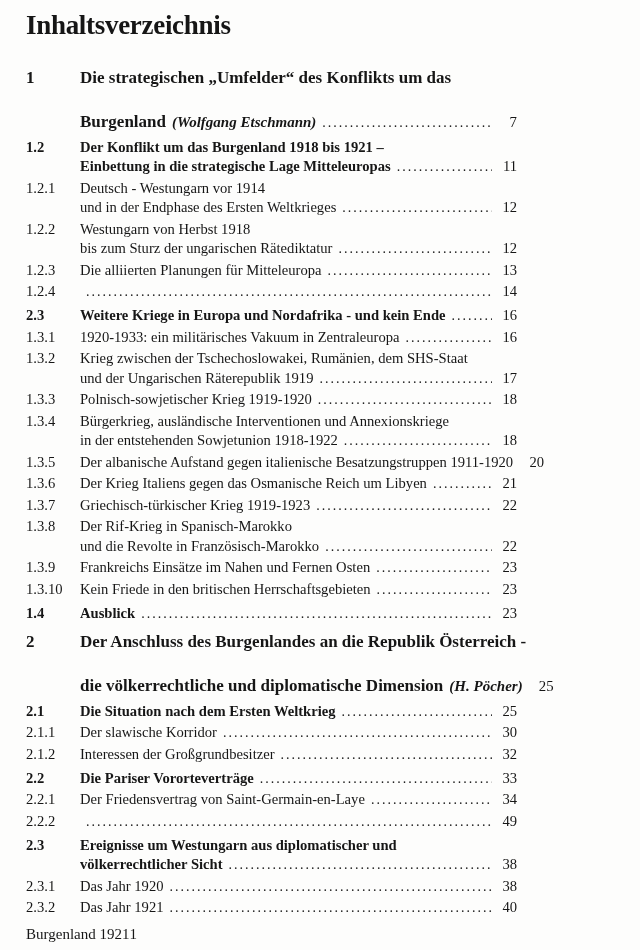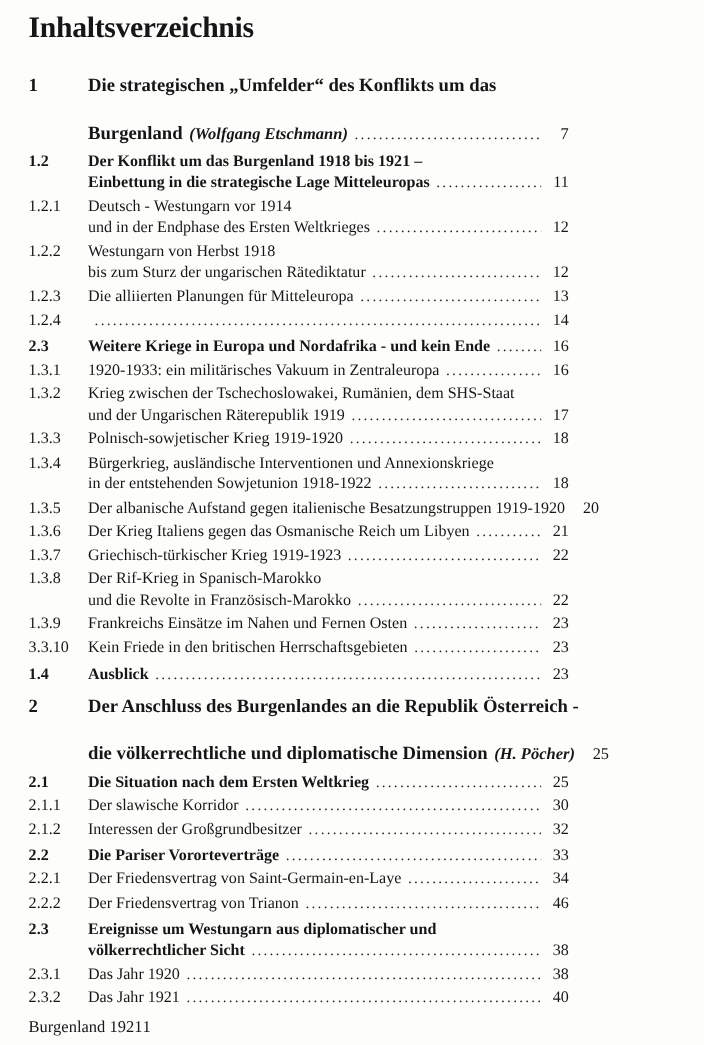--- a/index.html
+++ b/index.html
@@ -226,21 +226,21 @@
         <span class="leader"></span>
         <span class="pg">18</span>
       </div>
     </div>
   </div>
       <div class="entry lvl-sub">
     <div class="num">1.3.5</div>
     <div class="body">
 
       <div class="line line2">
-        <span class="txt">Der albanische Aufstand gegen italienische Besatzungstruppen 1919-1920</span>
+        <span class="txt">Der albanische Aufstand gegen italienische Besatzungstruppen 1911-1920</span>
 
         <span class="leader"></span>
         <span class="pg">20</span>
       </div>
     </div>
   </div>
       <div class="entry lvl-sub">
     <div class="num">1.3.6</div>
     <div class="body">
 
@@ -282,21 +282,21 @@
 
       <div class="line line2">
         <span class="txt">Frankreichs Einsätze im Nahen und Fernen Osten</span>
 
         <span class="leader"></span>
         <span class="pg">23</span>
       </div>
     </div>
   </div>
       <div class="entry lvl-sub">
-    <div class="num">3.3.10</div>
+    <div class="num">1.3.10</div>
     <div class="body">
 
       <div class="line line2">
         <span class="txt">Kein Friede in den britischen Herrschaftsgebieten</span>
 
         <span class="leader"></span>
         <span class="pg">23</span>
       </div>
     </div>
   </div>
@@ -382,24 +382,23 @@
         <span class="leader"></span>
         <span class="pg">34</span>
       </div>
     </div>
   </div>
       <div class="entry lvl-sub">
     <div class="num">2.2.2</div>
     <div class="body">
 
       <div class="line line2">
-        <span class="txt">Der Friedensvertrag von Trianon</span>
-
-        <span class="leader"></span>
-        <span class="pg">46</span>
+
+        <span class="leader"></span>
+        <span class="pg">49</span>
       </div>
     </div>
   </div>
       <div class="entry lvl-section">
     <div class="num">2.3</div>
     <div class="body">
       <div class="line line1">Ereignisse um Westungarn aus diplomatischer und</div>
       <div class="line line2">
         <span class="txt">völkerrechtlicher Sicht</span>
 

